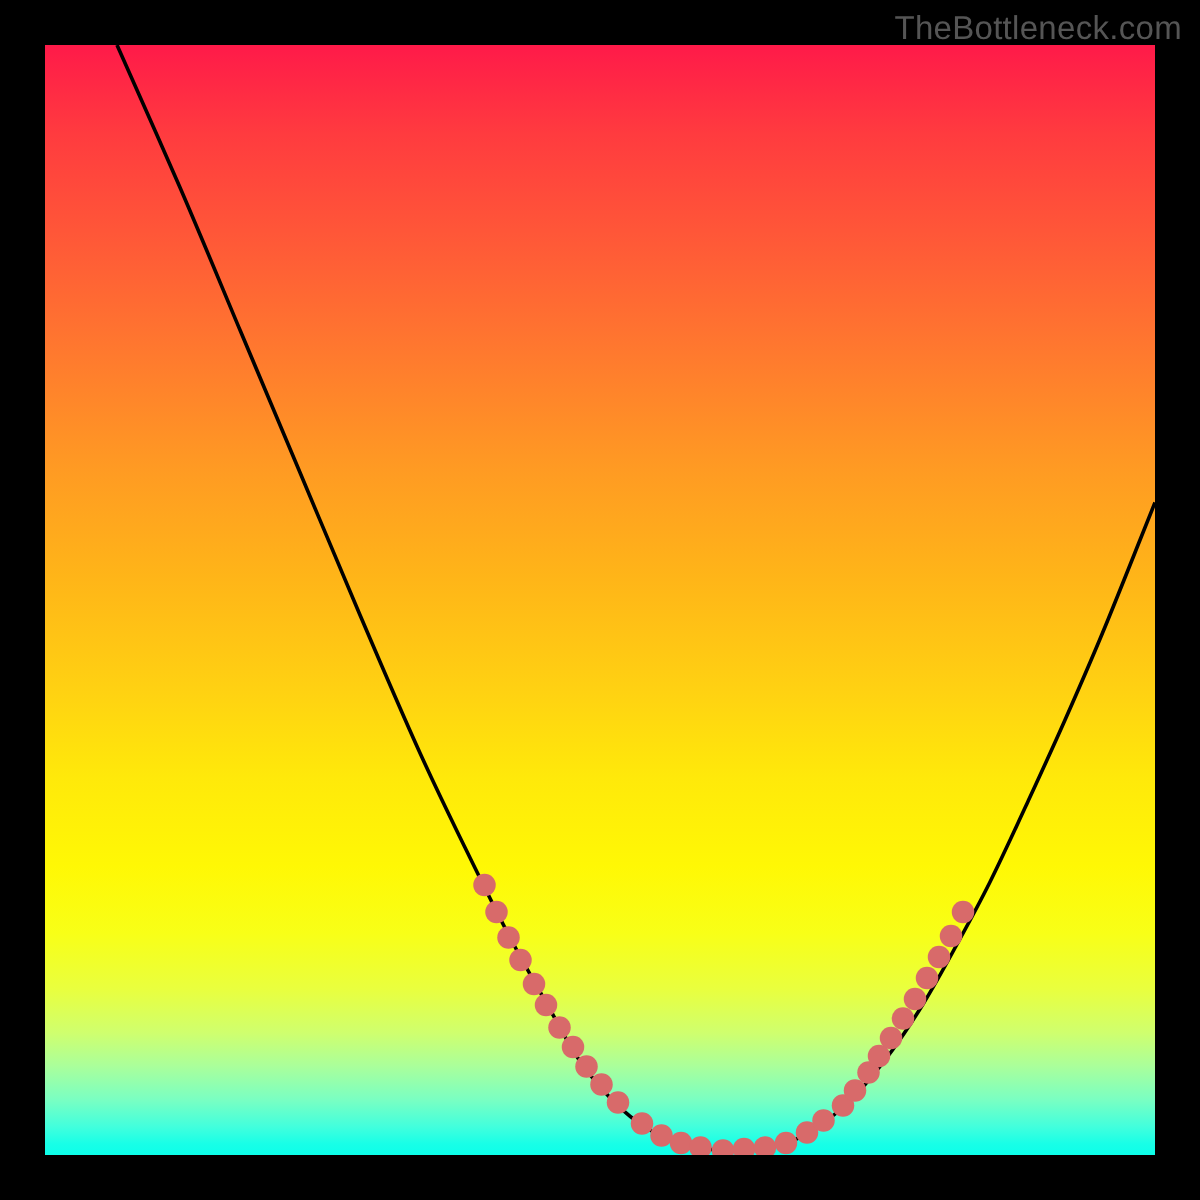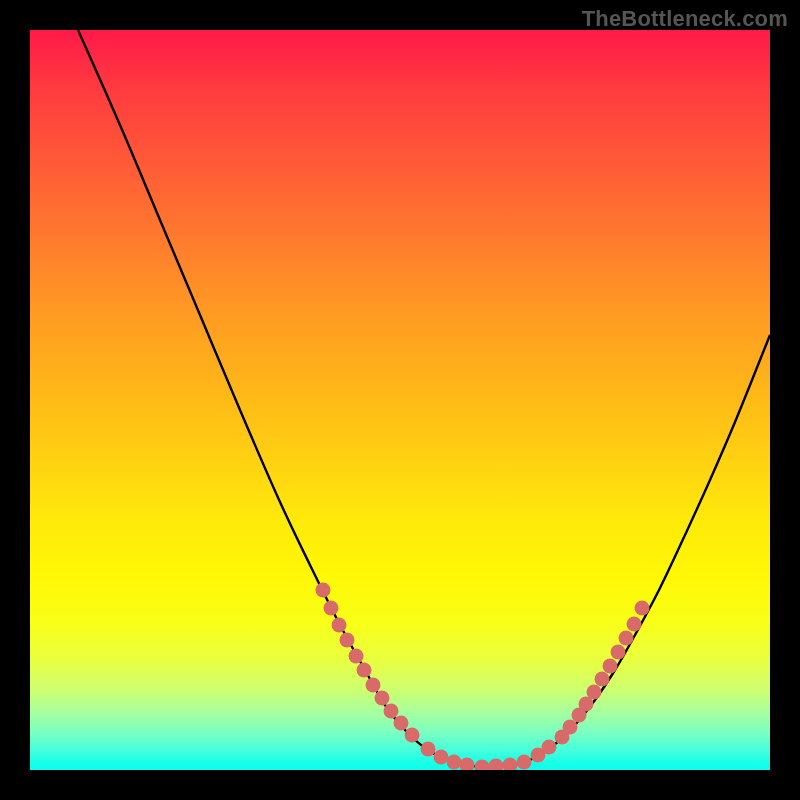--- a/index.html
+++ b/index.html
@@ -44,21 +44,21 @@
       #18ffe7 99%,
       #0dffea 100%
     );
   }
   .watermark {
     position: absolute;
     top: 6px;
     right: 12px;
     color: #555;
     font-size: 22px;
-    font-weight: 700;
+    font-weight: 400;
     letter-spacing: 0.2px;
     user-select: none;
   }
   svg.overlay {
     position: absolute;
     left: 0;
     top: 0;
   }
 </style>
 </head>

